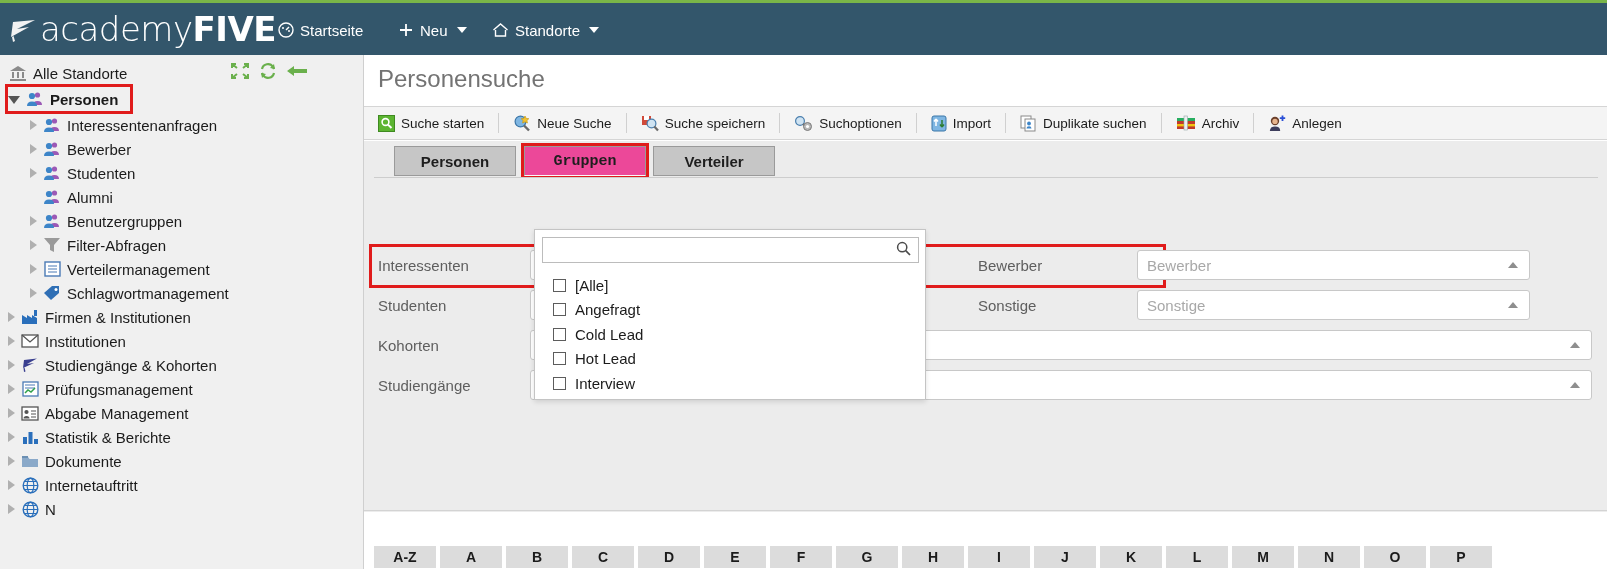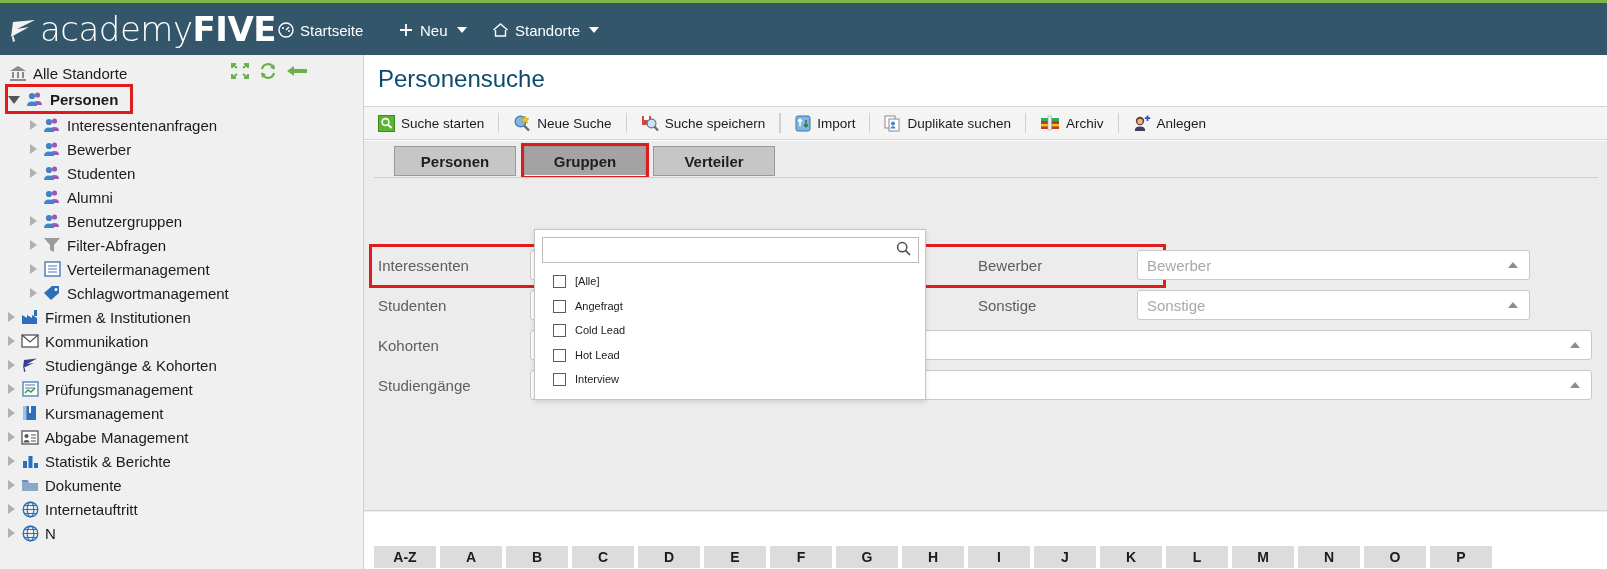--- a/index.html
+++ b/index.html
@@ -71,21 +71,21 @@
   #sb-tools { position: absolute; right: 56px; top: 8px; display: flex; gap: 10px; align-items: center; }
 
   
   #main {
     position: absolute; left: 363px; top: 55px; width: 1244px; height: 514px;
     background: #ffffff;
     border-left: 1px solid #cfcfcf;
   }
   #page-title {
     position: absolute; left: 14px; top: 10px;
-    font-size: 24px; color: #0c4a6e; font-weight: 400;
+    font-size: 24px; color: #737373; font-weight: 400;
   }
   #toolbar {
     position: absolute; left: 0; top: 51px; width: 1244px; height: 34px;
     background: #f4f4f4;
     border-top: 1px solid #d5d5d5; border-bottom: 1px solid #d5d5d5;
     display: flex; align-items: center;
   }
   .tb-item {
     display: flex; align-items: center; gap: 6px;
     padding: 0 14px; height: 32px; font-size: 13.5px; color: #1b1b1b;
@@ -98,21 +98,21 @@
     position: absolute; left: 0; top: 86px; width: 1244px; height: 37px;
     background: #ececec;
   }
   .tab {
     position: absolute; top: 5px; height: 30px;
     display: flex; align-items: center; justify-content: center;
     font-size: 15px; font-weight: bold; color: #1e1e1e;
     border: 1px solid #9a9a9a; cursor: pointer;
   }
   .tab.inactive { background: #c6c6c6; }
-  .tab.active { background: #a3a3a3; border-bottom-color: #fafafa; }
+  .tab.active { background: #ec4899; border-bottom-color: #fafafa; font-family: Liberation Mono, monospace; }
   #tabs-underline {
     position: absolute; left: 10px; top: 122px; width: 1224px; height: 1px;
     background: #cdcdcd;
   }
 
   
   #formarea {
     position: absolute; left: 0; top: 123px; width: 1244px; height: 334px;
     background: #ececec;
   }
@@ -152,22 +152,22 @@
     display: flex; align-items: center; justify-content: flex-end;
   }
   #dd-search input {
     position: absolute; left: 0; top: 0; width: 350px; height: 24px;
     border: 0; outline: none; padding-left: 7px; font-size: 14px;
     background: transparent; font-family: "Liberation Sans", sans-serif;
   }
   #dd-search .mag { margin-right: 7px; }
   .dd-opt {
     position: absolute; left: 18px; height: 20px;
-    display: flex; align-items: flex-start; gap: 9px;
-    font-size: 11px; color: #1b1b1b; cursor: pointer;
+    display: flex; align-items: center; gap: 9px;
+    font-size: 15px; color: #1b1b1b; cursor: pointer;
   }
   .dd-cb {
     width: 13px; height: 13px; background: #ffffff;
     border: 1px solid #5c5c5c; flex: 0 0 auto;
   }
 
   
   #resultbar {
     position: absolute; left: 0; top: 457px; width: 1244px; height: 112px;
     background: #ffffff;
@@ -385,21 +385,21 @@
           <span>Firmen &amp; Institutionen</span>
         </div>
         <div class="tree-row" style="margin-left: 0px;">
           <span class="arrow "></span>
           <span class="ticon">
             <svg width="18" height="14" viewBox="0 0 18 14">
               <rect x="1" y="1" width="16" height="12" fill="#fff" stroke="#555" stroke-width="1.3"></rect>
               <path d="M1 1 L9 8 L17 1" fill="none" stroke="#555" stroke-width="1.3"></path>
             </svg>
           </span>
-          <span>Kommunikation</span>
+          <span>Institutionen</span>
         </div>
         <div class="tree-row" style="margin-left: 0px;">
           <span class="arrow "></span>
           <span class="ticon">
             <svg width="18" height="16" viewBox="0 0 18 16">
               <path d="M2 11 L3 3 L16 1.5 L6 7 L13 6 Z" fill="#3a3f8f"></path>
               <path d="M2.5 11 L3 15 L4.5 14.5 L3.5 10.5 Z" fill="#3a3f8f"></path>
             </svg>
           </span>
           <span>Studiengänge &amp; Kohorten</span>
@@ -407,31 +407,20 @@
         <div class="tree-row" style="margin-left: 0px;">
           <span class="arrow "></span>
           <span class="ticon">
             <svg width="17" height="16" viewBox="0 0 17 16">
               <rect x="1" y="1" width="15" height="14" fill="#fff" stroke="#4a7ab5" stroke-width="1.3"></rect>
               <path d="M3 4 H13 M3 7 H13" stroke="#4a7ab5" stroke-width="1.1"></path>
               <path d="M3 12 L6 9 L9 11 L13 7" stroke="#2fa04a" stroke-width="1.5" fill="none"></path>
             </svg>
           </span>
           <span>Prüfungsmanagement</span>
-        </div>
-        <div class="tree-row" style="margin-left: 0px;">
-          <span class="arrow "></span>
-          <span class="ticon">
-            <svg width="16" height="16" viewBox="0 0 16 16">
-              <rect x="1" y="1" width="13" height="14" fill="#2f6fb5"></rect>
-              <rect x="1" y="1" width="3.5" height="14" fill="#9cc3e6"></rect>
-              <rect x="7" y="1" width="2" height="7" fill="#ffffff"></rect>
-            </svg>
-          </span>
-          <span>Kursmanagement</span>
         </div>
         <div class="tree-row" style="margin-left: 0px;">
           <span class="arrow "></span>
           <span class="ticon">
             <svg width="18" height="15" viewBox="0 0 18 15">
               <rect x="1" y="1" width="16" height="13" fill="#fff" stroke="#555" stroke-width="1.3"></rect>
               <circle cx="5.5" cy="6" r="2.1" fill="#555"></circle>
               <path d="M2.5 12.5 q0-2.6 3-2.6 t3 2.6z" fill="#555"></path>
               <path d="M10 5 H15 M10 8 H15 M10 11 H15" stroke="#555" stroke-width="1.1"></path>
             </svg>
@@ -517,20 +506,31 @@
           <svg width="18" height="17" viewBox="0 0 18 17">
             <rect x="1" y="1" width="9" height="9" fill="#d04a3a"></rect>
             <rect x="3" y="1" width="5" height="4" fill="#ffffff"></rect>
             <circle cx="10.5" cy="8.5" r="4.4" fill="#cfe3f2" stroke="#4a7fae" stroke-width="1.2"></circle>
             <path d="M13.3 11.5 L17 15.5" stroke="#6a6a6a" stroke-width="2.2"></path>
           </svg>
         </span>
         <span>Suche speichern</span>
       </div>
       <div class="tb-sep"></div>
+      <div class="tb-item">
+        <span style="display: inline-flex;">
+          <svg width="19" height="17" viewBox="0 0 19 17">
+            <circle cx="6" cy="6" r="4.4" fill="#cfe3f2" stroke="#4a7fae" stroke-width="1.2"></circle>
+            <path d="M9 9 L12 12" stroke="#6a6a6a" stroke-width="2"></path>
+            <circle cx="13.5" cy="11.5" r="4" fill="#b8b8b8" stroke="#7a7a7a" stroke-width="1"></circle>
+            <circle cx="13.5" cy="11.5" r="1.6" fill="#ffffff"></circle>
+          </svg>
+        </span>
+        <span>Suchoptionen</span>
+      </div>
       <div class="tb-sep"></div>
       <div class="tb-item">
         <span style="display: inline-flex;">
           <svg width="16" height="17" viewBox="0 0 16 17">
             <rect x="1" y="1" width="14" height="15" rx="2" fill="#7fb6e2" stroke="#3b76a8"></rect>
             <path d="M5 11 V5 M5 4 L3 6.5 M5 4 L7 6.5" stroke="#ffffff" stroke-width="1.5" fill="none"></path>
             <path d="M11 5 V11 M11 12 L9 9.5 M11 12 L13 9.5" stroke="#2e7d32" stroke-width="1.5" fill="none"></path>
           </svg>
         </span>
         <span>Import</span>

